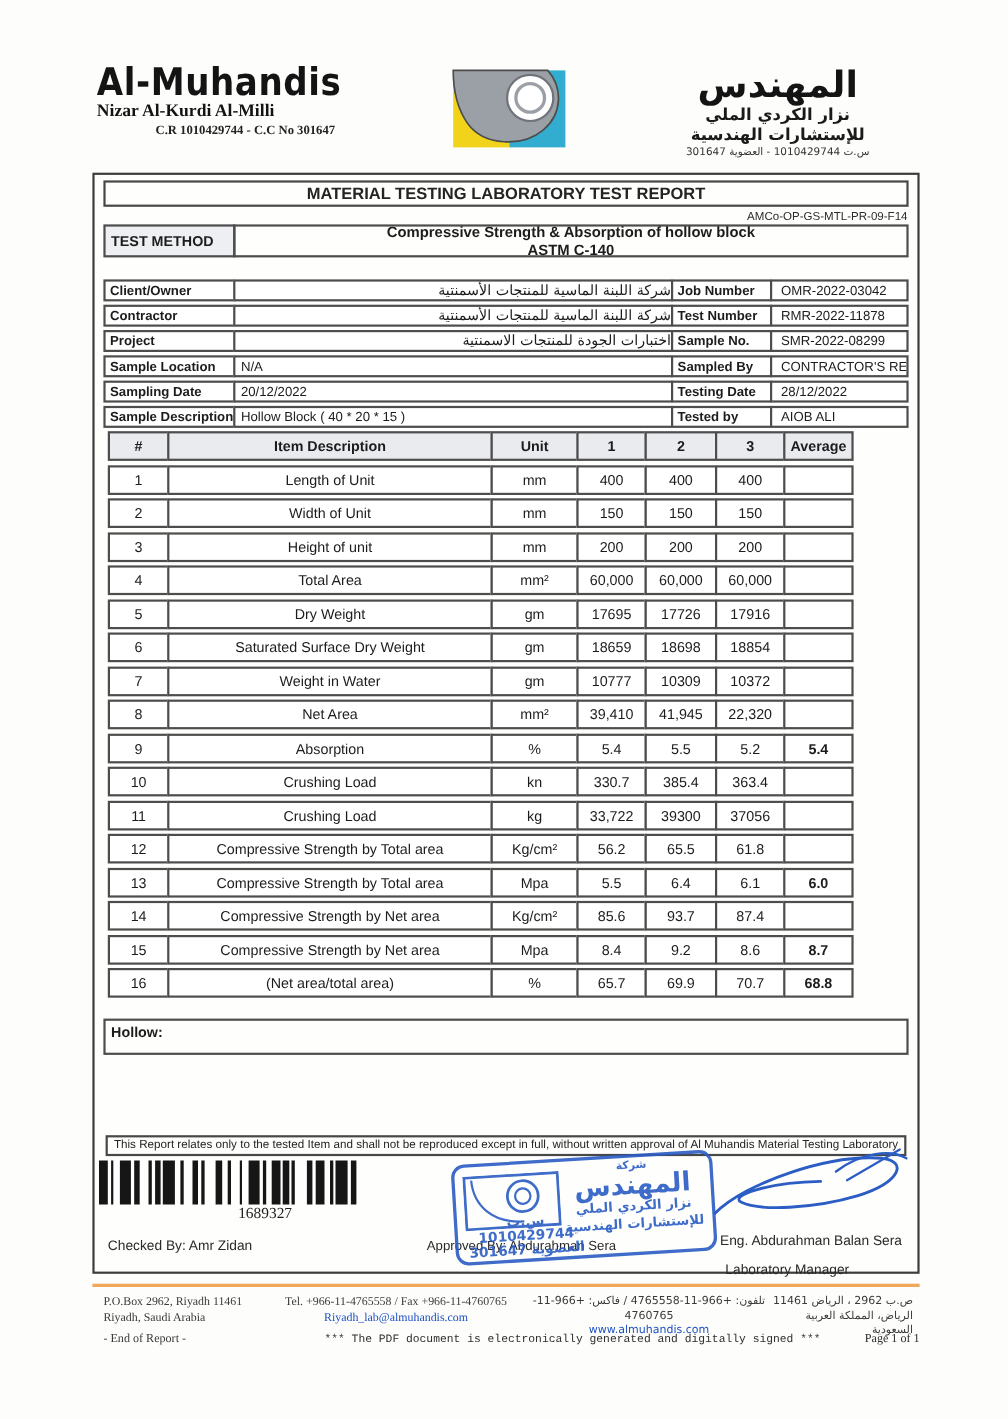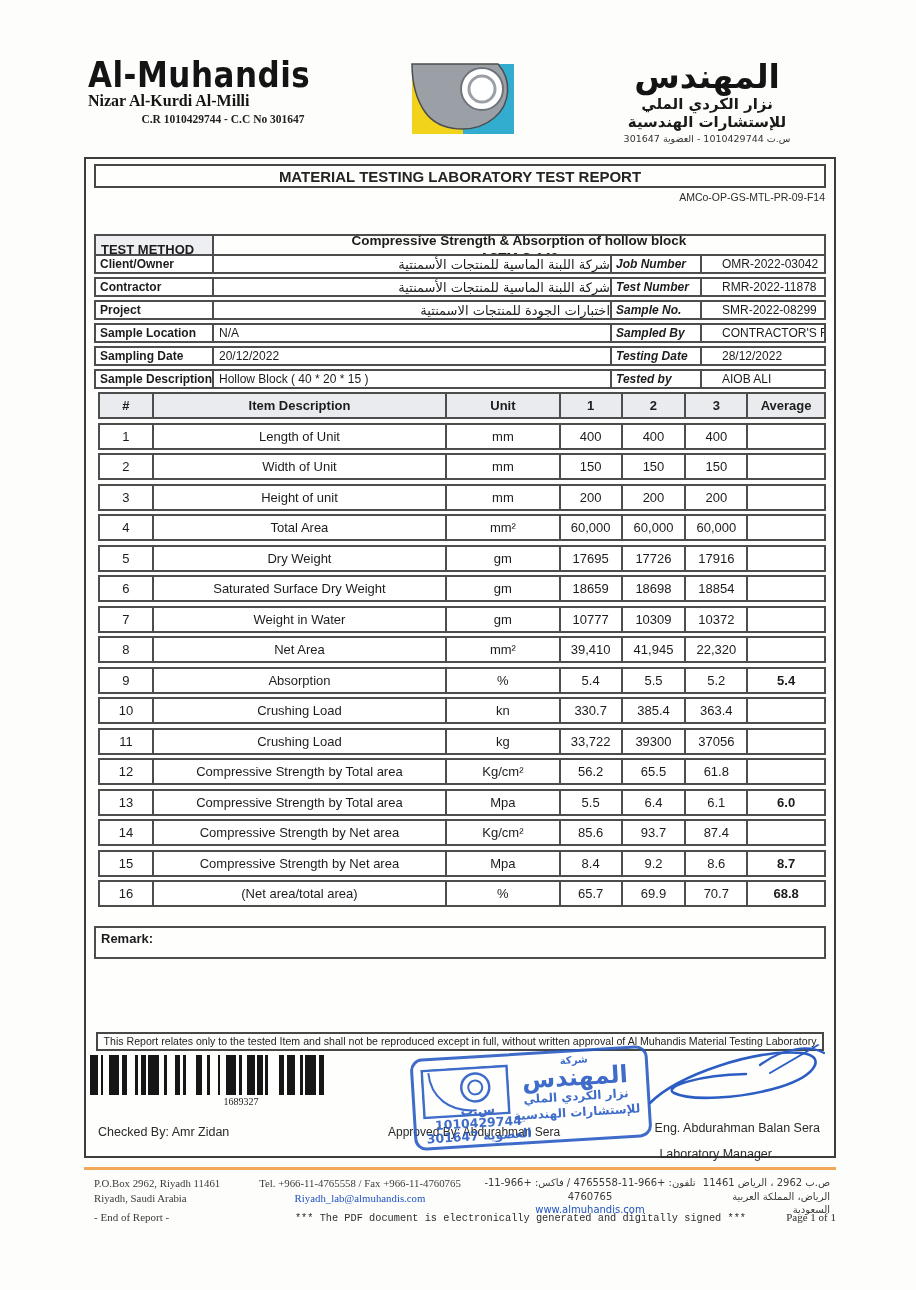--- a/index.html
+++ b/index.html
@@ -37,69 +37,69 @@
     border: 2px solid #3d3d3d; background: #fefefd;
   }
 
   .title-box {
     position: absolute; left: 8px; right: 8px; top: 5px; height: 24px;
     border: 2px solid #474747; text-align: center;
     font-weight: 700; font-size: 15px; line-height: 21px; color: #242424;
   }
   .form-code { position: absolute; right: 9px; top: 32px; font-size: 10.5px; color: #2c2c2c; }
 
-  .tm-row { position: absolute; left: 8px; right: 8px; top: 45px; height: 30px; display: flex; margin-top: 30px; }
+  .tm-row { position: absolute; left: 8px; right: 8px; top: 45px; height: 30px; display: flex; }
   .tm-label {
     width: 120px; border: 2px solid #4d4d4d; background: #edeff2;
     font-weight: 700; font-size: 13px; display: flex; align-items: center; padding-left: 5px;
   }
   .tm-value {
     flex: 1; margin-left: -2px; border: 2px solid #4d4d4d; text-align: center;
     font-weight: 700; font-size: 13.5px; display: flex; flex-direction: column; justify-content: center; gap: 2px;
   }
 
   
   .info-table { position: absolute; left: 8px; right: 8px; top: 95px; }
   .info-row { display: flex; height: 20px; margin-bottom: 3px; }
   .icell { border: 2px solid #4d4d4d; background: #fff; display: flex; align-items: center; font-size: 12px; overflow: hidden; white-space: nowrap; }
   .icell + .icell { margin-left: -2px; }
   .ilabel  { width: 120px; font-weight: 700; padding-left: 4px; }
   .ivalue  { width: 400px; padding-left: 5px; }
   .ivalue.ar { direction: rtl; justify-content: flex-start; font-size: 13px; }
-  .ilabel2 { width: 92px; font-weight: 700; padding-left: 4px; font-style: italic; }
-  .ivalue2 { flex: 1; padding-left: 20px; }
+  .ilabel2 { width: 92px; font-weight: 700; padding-left: 4px; }
+  .ivalue2 { flex: 1; padding-left: 8px; }
 
   
   .main-table { position: absolute; left: 12px; top: 233px; width: 728px; }
   .mrow { display: flex; height: 27px; margin-bottom: 3.5px; }
   .mcell {
     border: 2px solid #4d4d4d; display: flex; align-items: center; justify-content: center;
     font-size: 13px; background: #fff; overflow: hidden; white-space: nowrap;
   }
   .mcell + .mcell { margin-left: -2px; }
   .mrow.head .mcell { background: #e9ebee; font-weight: 700; }
-  .c0 { width: 56px; } .c1 { width: 296px; } .c2 { width: 116px; }
-  .c3 { width: 64px; } .c4 { width: 66px; } .c5 { width: 64px; } .c6 { width: 80px; }
+  .c0 { width: 56px; } .c1 { width: 296px; } .c2 { width: 80px; }
+  .c3 { width: 64px; } .c4 { width: 66px; } .c5 { width: 64px; } .c6 { width: 64px; }
   .avgv { font-weight: 700; }
 
   
   .remark-box {
     position: absolute; left: 8px; right: 8px; top: 767px; height: 33px;
     border: 2px solid #4d4d4d; font-weight: 700; font-size: 13px; padding: 3px 5px;
   }
   .disclaimer-box {
     position: absolute; left: 10px; right: 10px; top: 873px; height: 19px;
     border: 2px solid #474747; text-align: center; font-size: 10.6px; line-height: 15px; color: #242424;
   }
 
   
   .barcode { position: absolute; left: 4px; top: 896px; width: 242px; height: 40px; display: flex; }
   .barcode span { height: 100%; }
   .barcode span.b { background: #161616; }
-  .barcode-num { position: absolute; left: 110px; top: 937px; width: 90px; text-align: center; font-family: "Liberation Serif", serif; font-size: 10px; }
+  .barcode-num { position: absolute; left: 110px; top: 937px; width: 90px; text-align: center; font-family: "Liberation Serif", serif; font-size: 14px; }
 
   .checked-by  { position: absolute; left: 12px;  top: 966px; font-size: 12.5px; color: #2a2a2a; }
   .approved-by { position: absolute; left: 302px; top: 966px; font-size: 12px; color: #2a2a2a; }
 
   .stamp {
     position: absolute; left: 326px; top: 893px; width: 238px; height: 92px;
     border: 3px solid #2b5dc4; border-radius: 12px; color: #2b5dc4;
     transform: rotate(-3.5deg); opacity: 0.9; background: rgba(255,255,255,0.0);
   }
   .stamp-logo { position: absolute; left: 7px; top: 8px; width: 88px; height: 50px; }
@@ -355,21 +355,21 @@
         <div class="mcell c1">(Net area/total area)</div>
         <div class="mcell c2">%</div>
         <div class="mcell c3">65.7</div>
         <div class="mcell c4">69.9</div>
         <div class="mcell c5">70.7</div>
         <div class="mcell c6 avgv">68.8</div>
       </div>
     </div>
 
   <div class="remark-box">
-    <span>Remark:</span>
+    <span>Hollow:</span>
     <span></span>
   </div>
 
   <div class="disclaimer-box">This Report relates only to the tested Item and shall not be reproduced except in full, without written approval of Al Muhandis Material Testing Laboratory</div>
 
   <div class="barcode">
       <span class="b" style="flex-grow: 3;"></span>
       <span style="flex-grow: 1;"></span>
       <span class="b" style="flex-grow: 1;"></span>
       <span style="flex-grow: 2;"></span>

